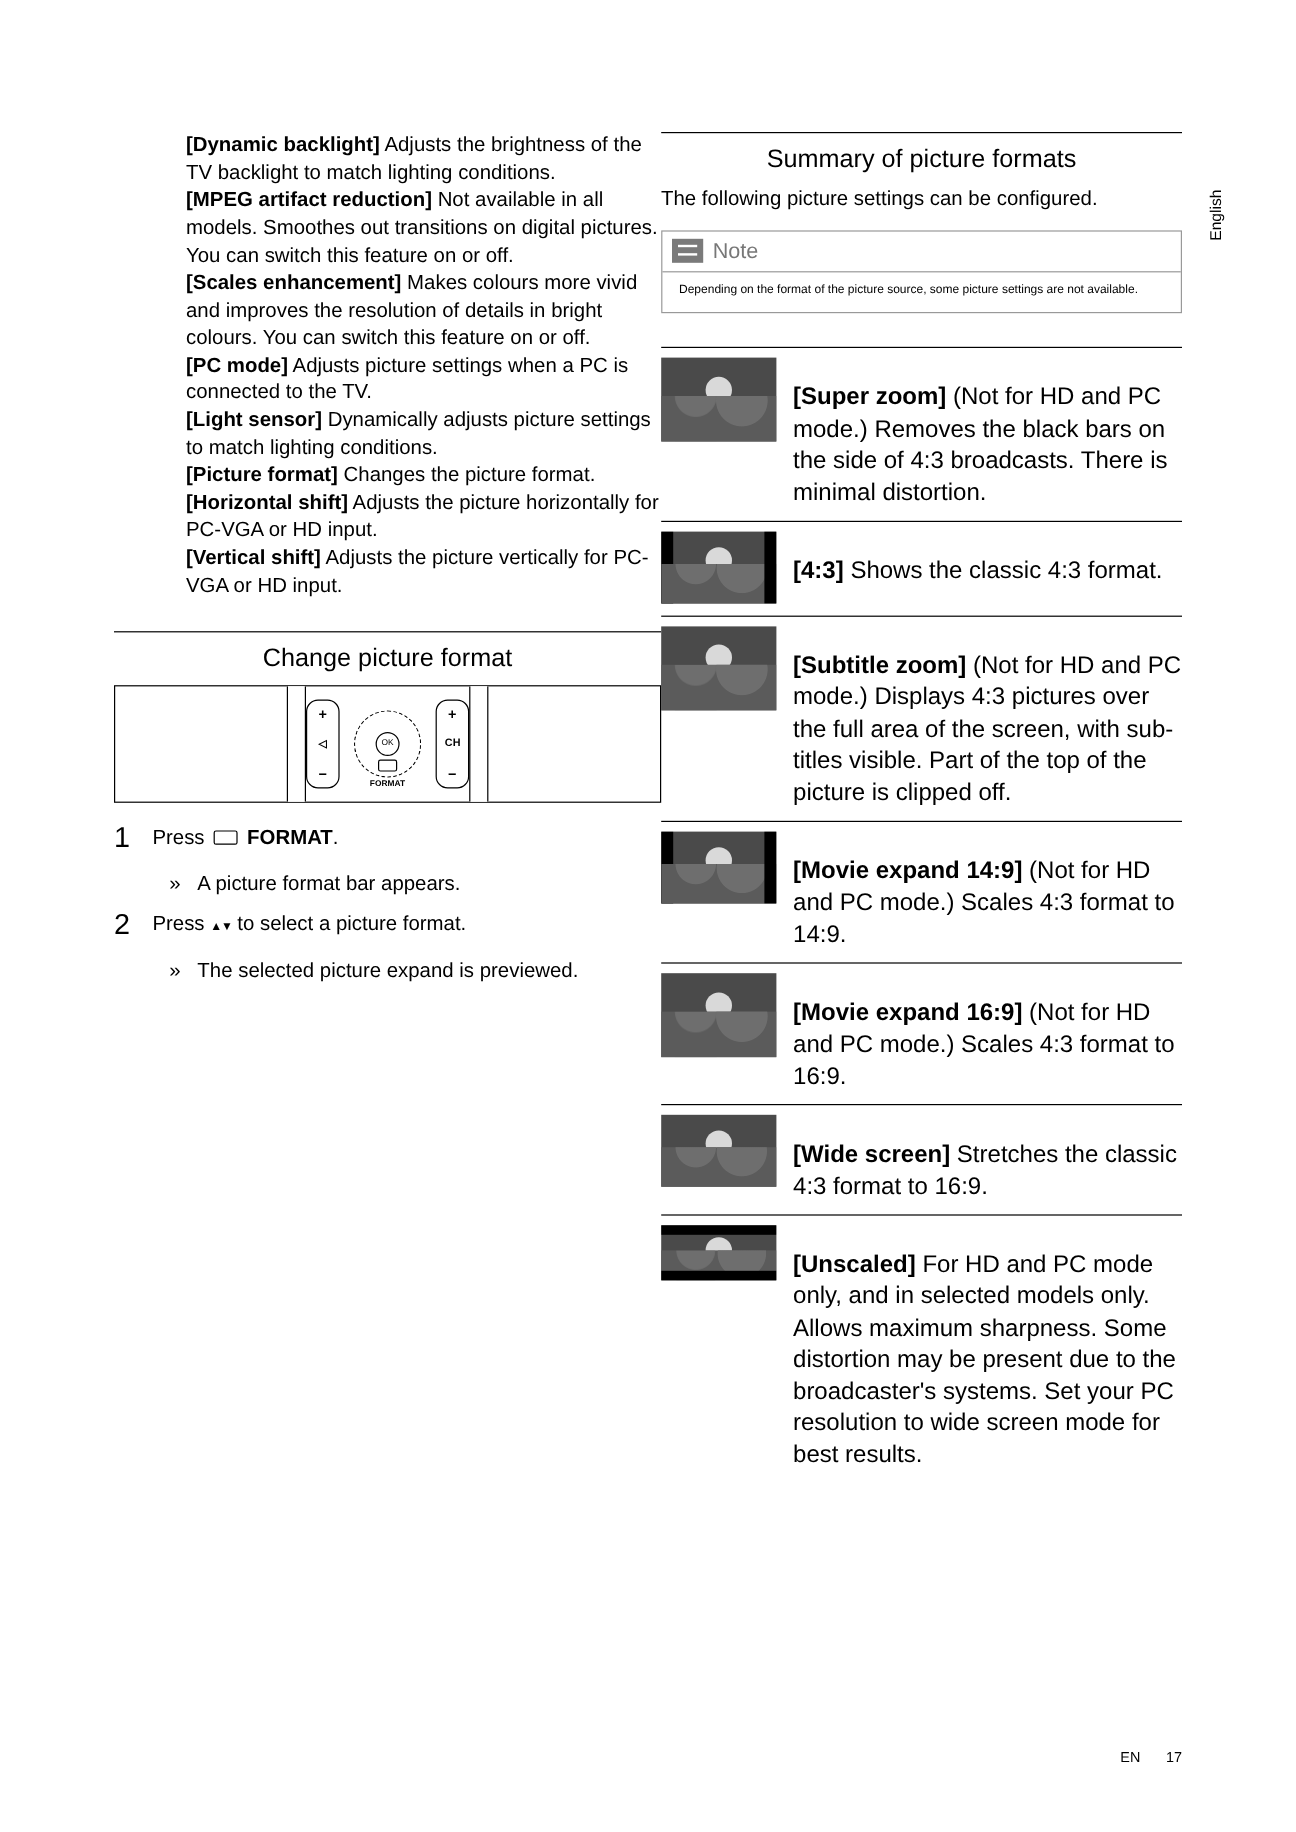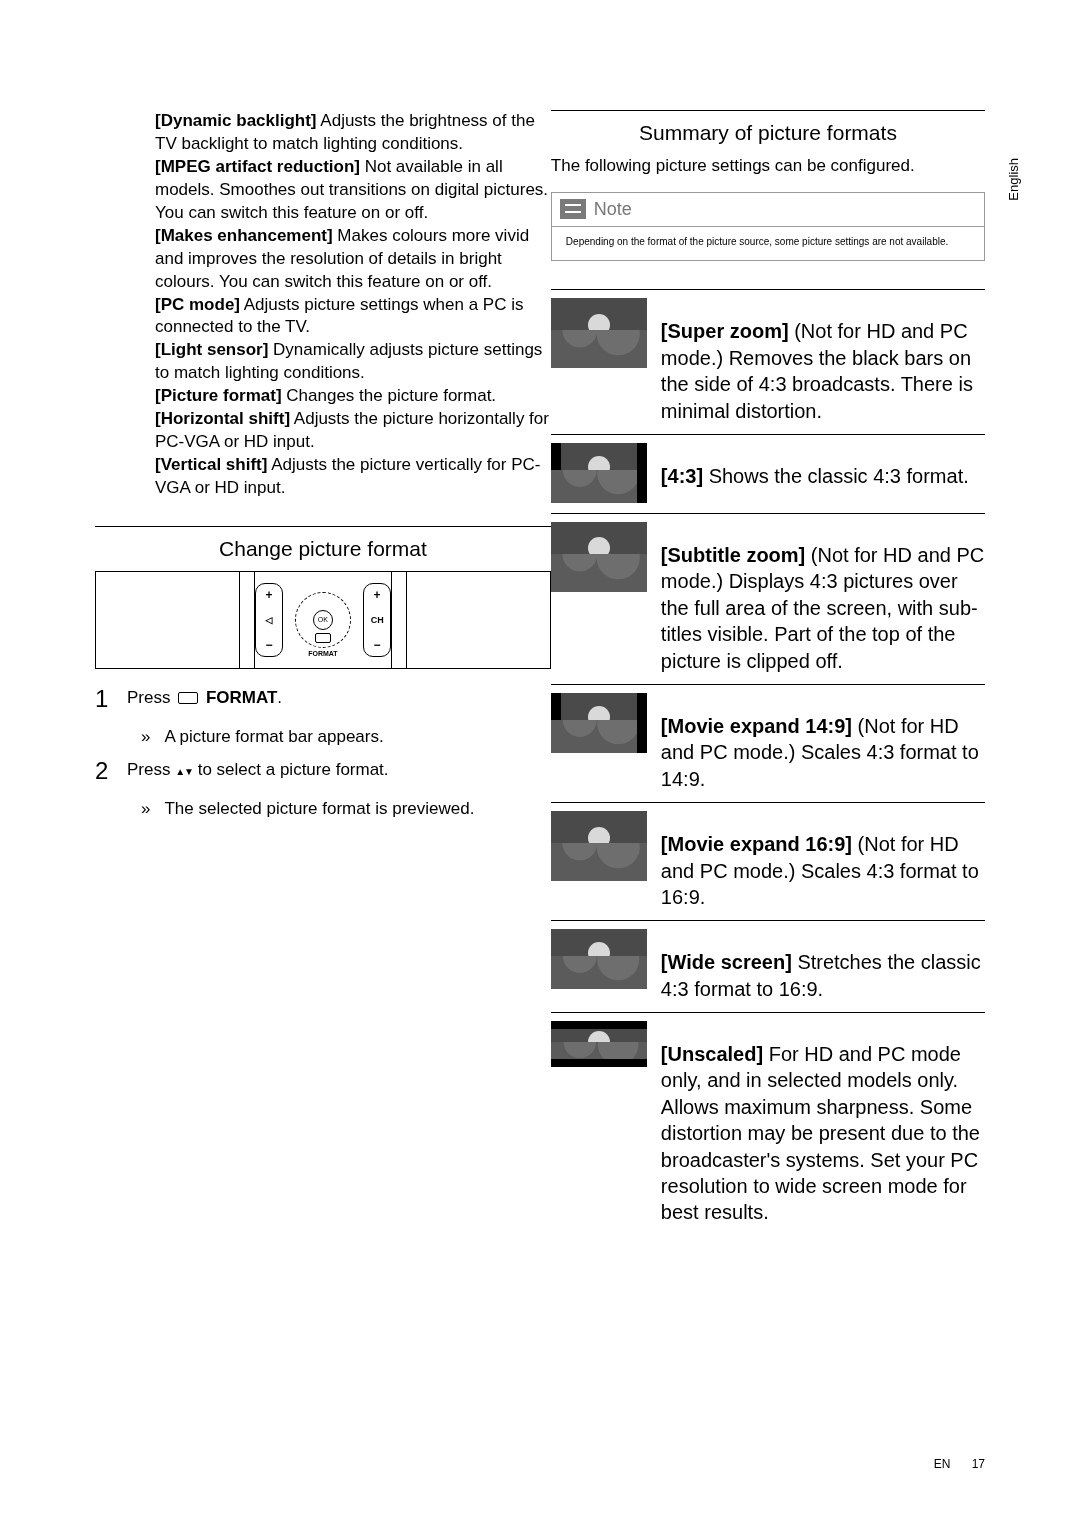--- a/index.html
+++ b/index.html
@@ -206,21 +206,21 @@
 
 <div class="page">
   <div class="lang-tab">English</div>
 
   <div class="columns">
 
     <div class="col col-left">
       <div class="setting-list" id="settings-list">
           <div class="setting-item"><span class="b setting-label">[Dynamic backlight]</span><span> Adjusts the brightness of the TV backlight to match lighting conditions.</span></div>
           <div class="setting-item"><span class="b setting-label">[MPEG artifact reduction]</span><span> Not available in all models. Smoothes out transitions on digital pictures. You can switch this feature on or off.</span></div>
-          <div class="setting-item"><span class="b setting-label">[Makes enhancement]</span><span> Makes colours more vivid and improves the resolution of details in bright colours. You can switch this feature on or off.</span></div>
+          <div class="setting-item"><span class="b setting-label">[Scales enhancement]</span><span> Makes colours more vivid and improves the resolution of details in bright colours. You can switch this feature on or off.</span></div>
           <div class="setting-item"><span class="b setting-label">[PC mode]</span><span> Adjusts picture settings when a PC is connected to the TV.</span></div>
           <div class="setting-item"><span class="b setting-label">[Light sensor]</span><span> Dynamically adjusts picture settings to match lighting conditions.</span></div>
           <div class="setting-item"><span class="b setting-label">[Picture format]</span><span> Changes the picture format.</span></div>
           <div class="setting-item"><span class="b setting-label">[Horizontal shift]</span><span> Adjusts the picture horizontally for PC-VGA or HD input.</span></div>
           <div class="setting-item"><span class="b setting-label">[Vertical shift]</span><span> Adjusts the picture vertically for PC-VGA or HD input.</span></div>
         </div>
 
       <hr class="section-rule">
       <h2 class="subhead">Change picture format</h2>
 
@@ -256,21 +256,21 @@
                 <span>A picture format bar appears.</span>
               </div>
           </div>
         </div>
         <div class="step">
           <div class="step-num">2</div>
           <div class="step-body">
             <span>Press </span><span class="arrows-ud"></span><span> to select a picture format.</span>
             <div class="step-sub">
                 <span class="arrow"></span>
-                <span>The selected picture format is previewed.</span>
+                <span>The selected picture expand is previewed.</span>
               </div>
           </div>
         </div>
       </div>
     </div>
 
     <div class="col col-right">
       <hr class="section-rule-right">
       <h2 class="subhead">Summary of picture formats</h2>
       <div style="line-height:1.35;">The following picture settings can be conﬁgured.</div>

